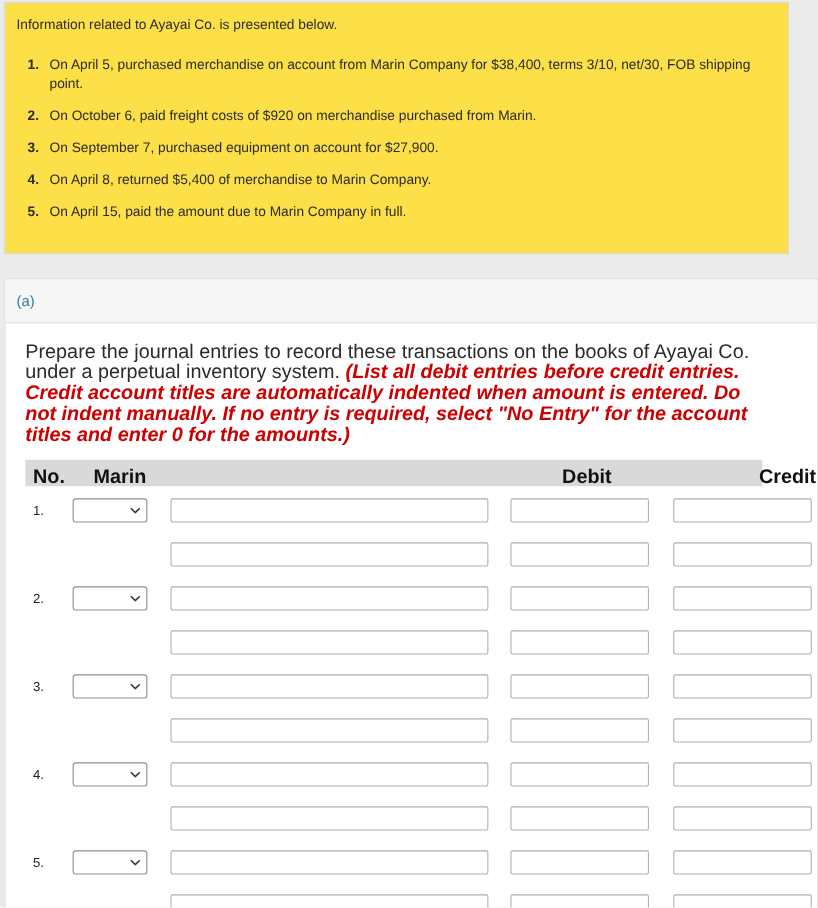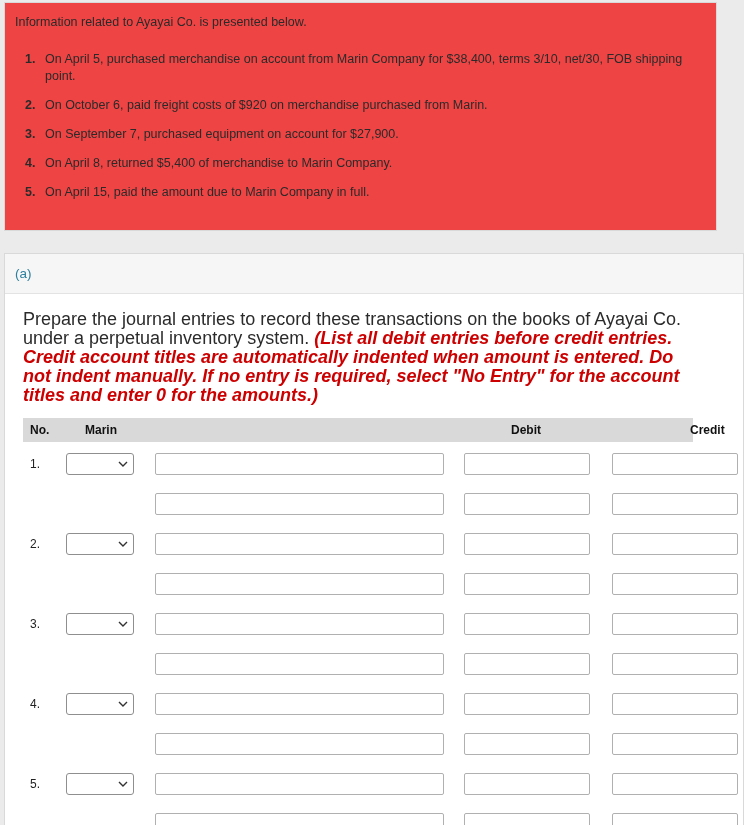--- a/index.html
+++ b/index.html
@@ -4,21 +4,21 @@
 <style>
   * { box-sizing: border-box; margin: 0; padding: 0; }
   html, body { width: 744px; height: 825px; }
   body {
     background: #ebebeb;
     font-family: "Liberation Sans", sans-serif;
     color: #2b2b2b;
     overflow: hidden;
     position: relative;
   }
-  .panel { background: #ef4444; border: 1px solid #d9d9d9; }
+  .panel { background: #fde047; border: 1px solid #d9d9d9; }
 
   
   .info-panel {
     margin: 2px 27px 0 4px;
     padding: 12px 10px 29px 10px;
   }
   .info-intro { font-size: 12.5px; margin-bottom: 22px; color: #2a2a2a; }
   .info-item { display: flex; line-height: 17px; margin-bottom: 12px; font-size: 12.5px; color: #2a2a2a; }
   .info-item:last-child { margin-bottom: 0; }
   .info-num { width: 30px; flex: 0 0 30px; padding-left: 10px; font-weight: bold; }
@@ -52,21 +52,21 @@
     font-style: italic;
   }
 
   
   .jtable { margin-top: 13px; }
   .jhead {
     position: relative;
     width: 670px;
     height: 24px;
     background: #d9d9d9;
-    font-size: 12px;
+    font-size: 18px;
     font-weight: bold;
     color: #111;
   }
   .jhead span { position: absolute; top: 5px; }
   .h-no     { left: 7px; }
   .h-date   { left: 62px; }
   .h-acct   { left: 129px; }
   .h-debit  { left: 488px; }
   .h-credit { left: 667px; }
 

